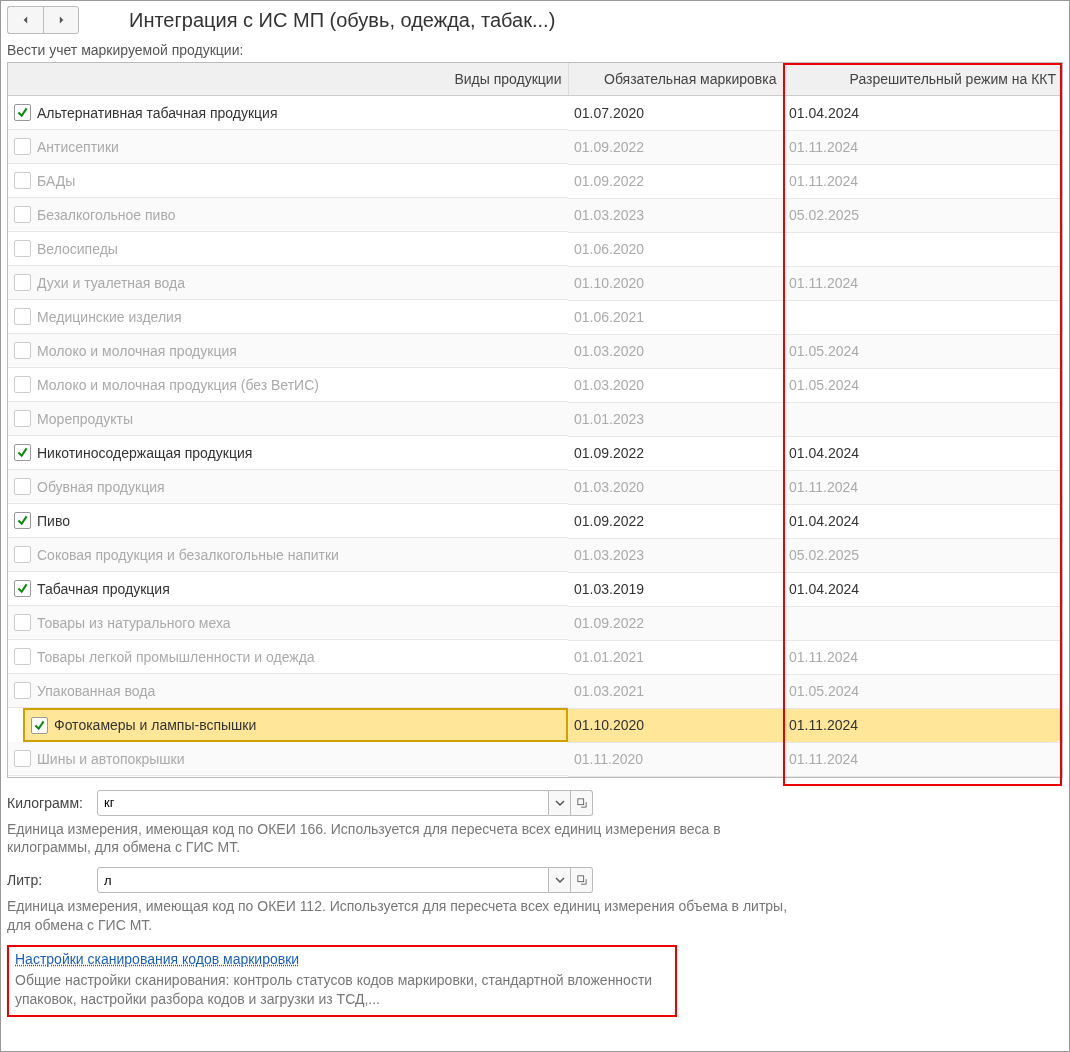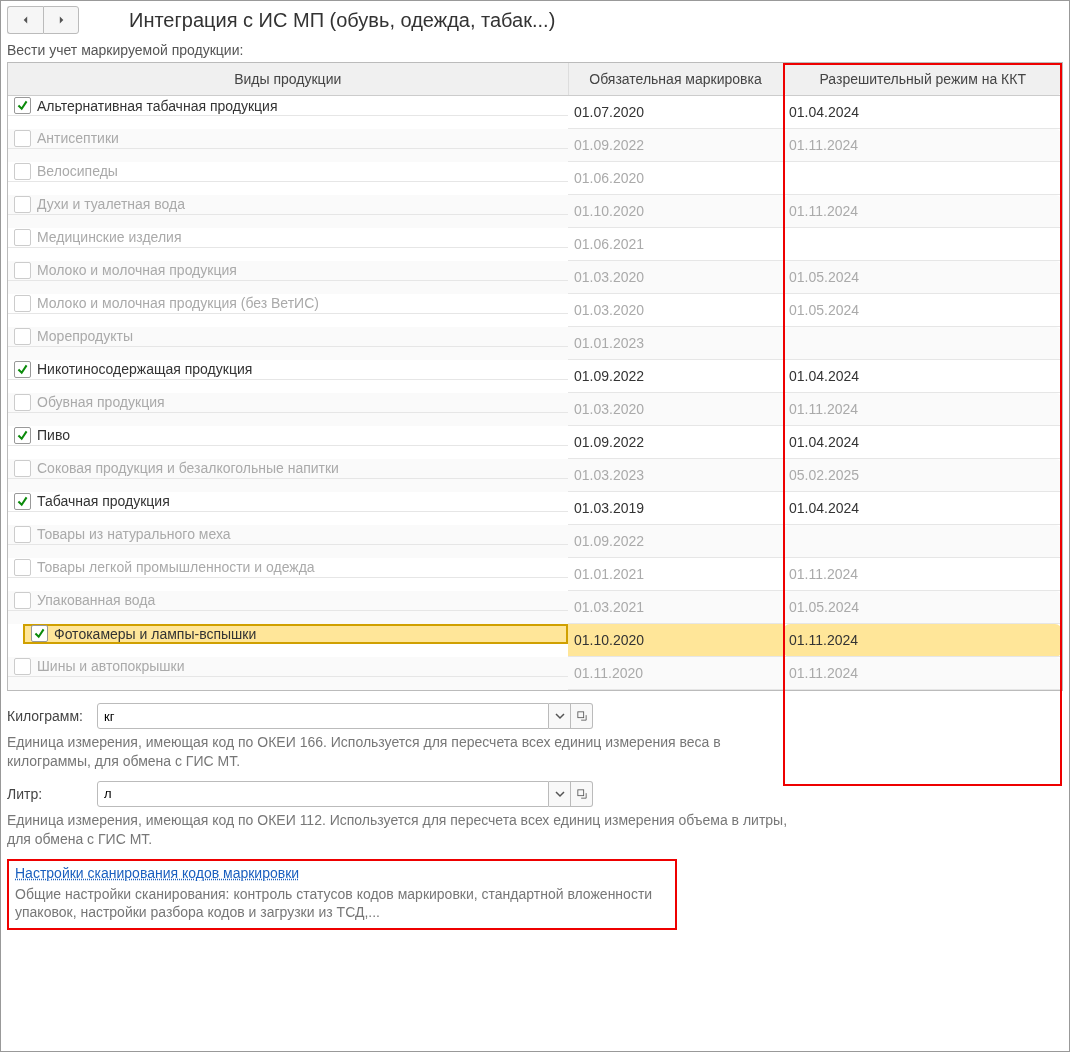--- a/index.html
+++ b/index.html
@@ -55,33 +55,33 @@
     margin-bottom: 12px;
     position: relative;
   }
   table {
     width: 100%;
     border-collapse: collapse;
   }
   thead th {
     background: #f0f0f0;
     font-weight: normal;
-    text-align: center;
+    text-align: right;
     padding: 8px 6px;
     border-bottom: 1px solid #ccc;
     font-size: 14px;
     color: #444;
   }
   thead th + th {
     border-left: 1px solid #ddd;
   }
   tbody td {
     padding: 8px 6px;
     border-bottom: 1px solid #e6e6e6;
-    height: 20px;
+    height: 34px;
     vertical-align: middle;
   }
   tbody tr.alt { background: #fafafa; }
   tbody tr.disabled td { color: #aaa; }
   tbody tr.selected td { background: #ffe699; margin-left: 15px; }
   .col-kkt-head, .col-kkt-cell {
     position: relative;
     border-radius: 7px;
   }
   .kkt-highlight {
@@ -226,20 +226,36 @@
           <td class="first-cell">
             <span class="chk disabled"></span>
             <span>Антисептики</span>
           </td>
           <td>01.09.2022</td>
           <td class="col-kkt-cell">01.11.2024</td>
         </tr>
         <tr class="disabled">
           <td class="first-cell">
             <span class="chk disabled"></span>
+            <span>БАДы</span>
+          </td>
+          <td>01.09.2022</td>
+          <td class="col-kkt-cell">01.11.2024</td>
+        </tr>
+        <tr class="alt disabled">
+          <td class="first-cell">
+            <span class="chk disabled"></span>
+            <span>Безалкогольное пиво</span>
+          </td>
+          <td>01.03.2023</td>
+          <td class="col-kkt-cell">05.02.2025</td>
+        </tr>
+        <tr class="disabled">
+          <td class="first-cell">
+            <span class="chk disabled"></span>
             <span>Велосипеды</span>
           </td>
           <td>01.06.2020</td>
           <td class="col-kkt-cell"></td>
         </tr>
         <tr class="alt disabled">
           <td class="first-cell">
             <span class="chk disabled"></span>
             <span>Духи и туалетная вода</span>
           </td>

